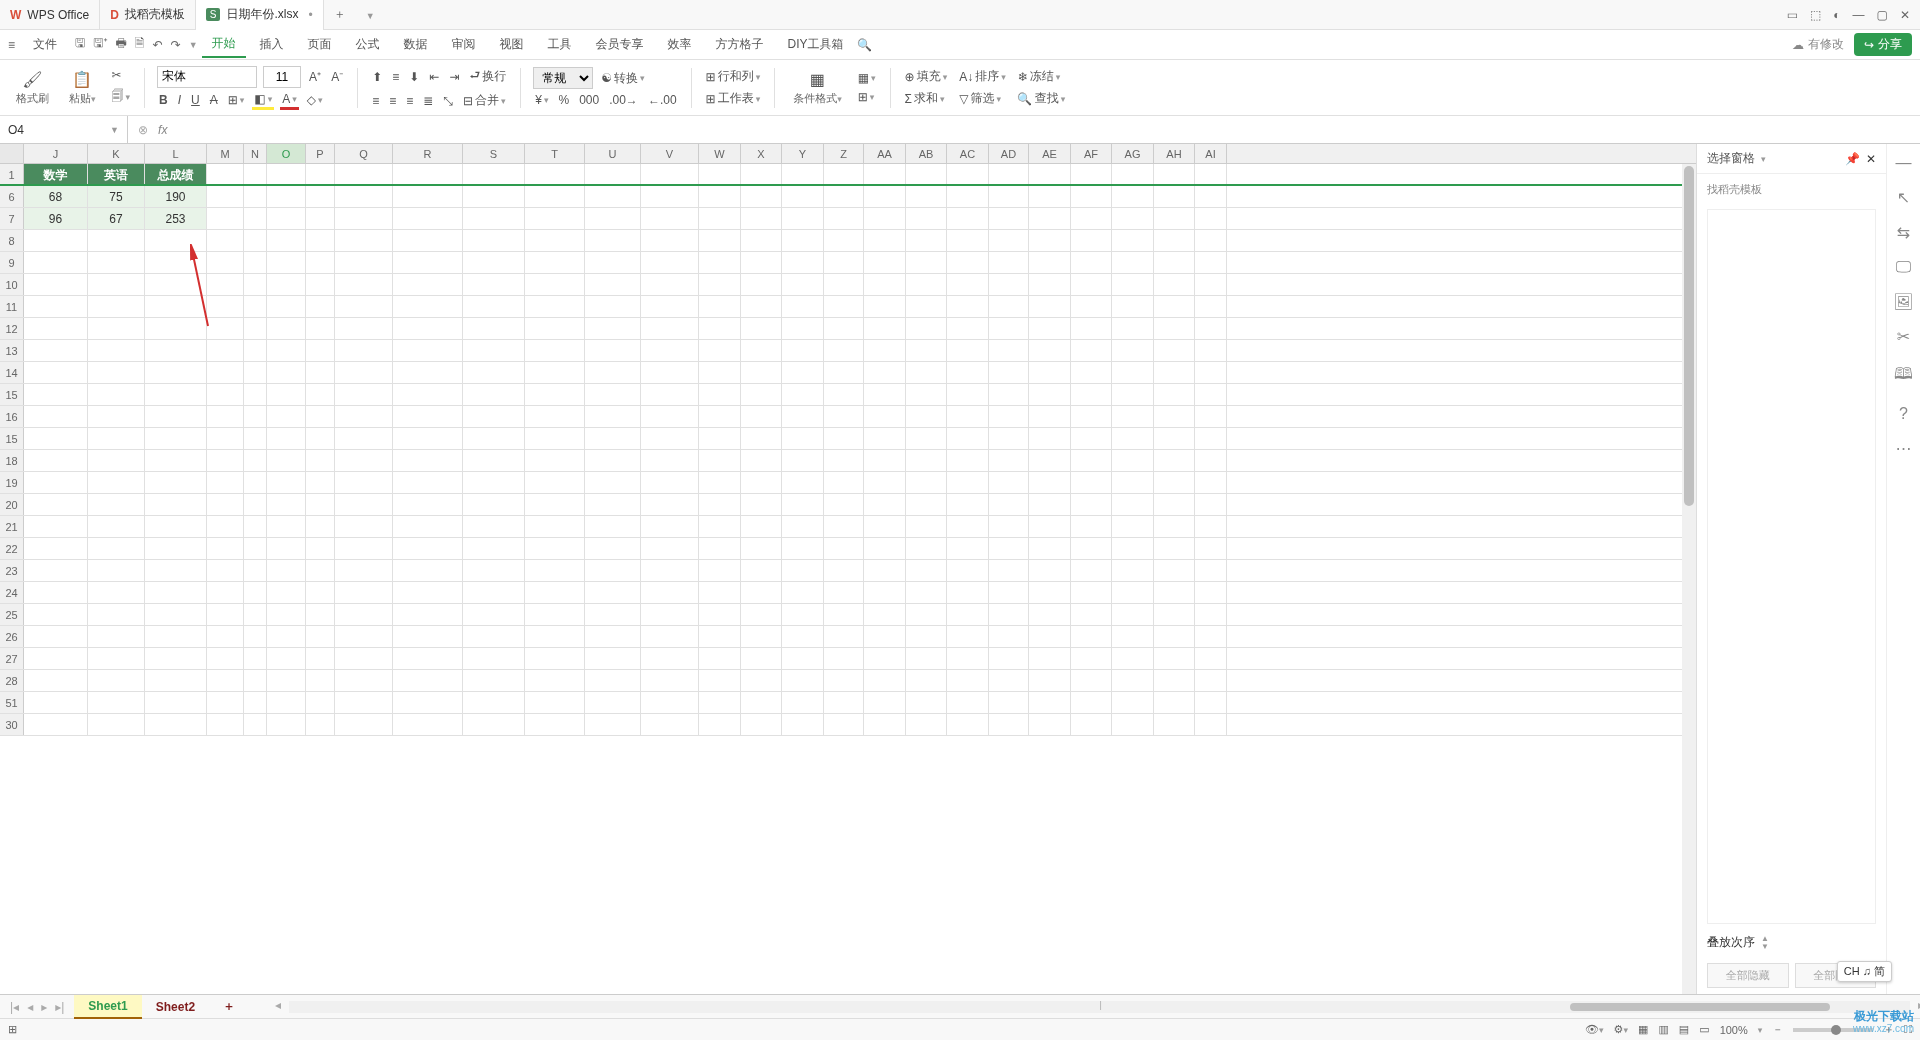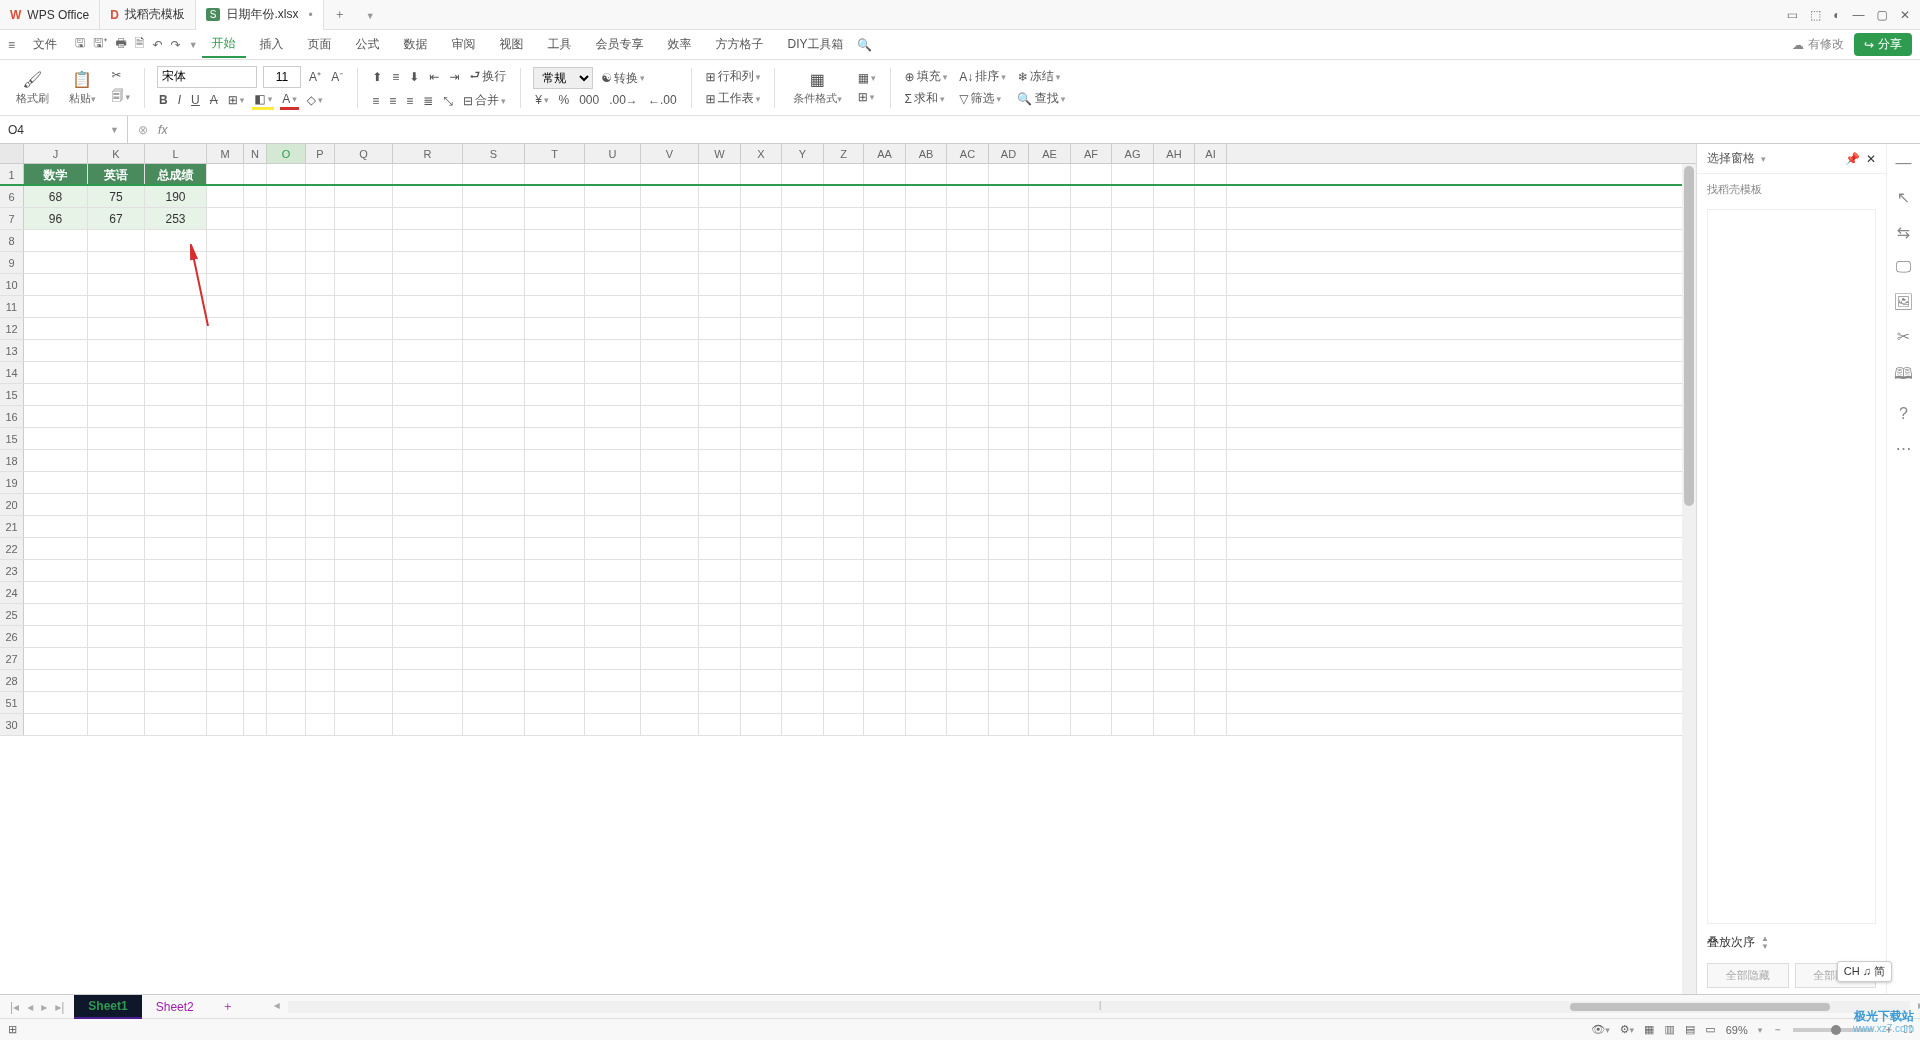--- a/index.html
+++ b/index.html
@@ -75,22 +75,22 @@
 .sp-foot { padding: 6px 10px; display: flex; align-items: center; gap: 6px; }
 .sp-btn { flex: 1; padding: 4px; border: 1px solid #ddd; text-align: center; font-size: 11px; color: #aaa; background: #f8f8f8; }
 
 
 .rail { width: 34px; border-left: 1px solid #eee; display: flex; flex-direction: column; align-items: center; gap: 16px; padding-top: 10px; }
 .rail span { color: #888; font-size: 16px; }
 
 
 .sheetbar { height: 24px; display: flex; align-items: center; border-top: 1px solid #ccc; background: #f8f8f8; font-size: 12px; }
 .sheetnav { display: flex; gap: 8px; padding: 0 10px; color: #aaa; }
-.sheettab { padding: 4px 14px; color: #a21caf; }
-.sheettab.active { color: #2e9b4f; font-weight: bold; border-bottom: 2px solid #4c1d95; background: #0f172a; }
+.sheettab { padding: 4px 14px; color: #7f1d1d; font-weight: bold; }
+.sheettab.active { color: #2e9b4f; font-weight: bold; border-bottom: 2px solid #a16207; background: #fef9c3; }
 .hscroll { margin-left: 40px; flex: 1; height: 12px; background: #f0f0f0; position: relative; margin-right: 10px; }
 .hthumb { position: absolute; left: 0; width: 260px; height: 8px; top: 2px; background: #c0c0c0; border-radius: 4px; }
 
 
 .statusbar { height: 22px; display: flex; align-items: center; border-top: 1px solid #ddd; background: #f8f8f8; padding: 0 8px; gap: 12px; font-size: 11px; color: #666; }
 .statusbar .right { margin-left: auto; display: flex; align-items: center; gap: 10px; }
 .zoom-slider { width: 80px; height: 4px; background: #ccc; position: relative; }
 .zoom-slider::after { content: ''; position: absolute; left: 38px; top: -3px; width: 10px; height: 10px; background: #888; border-radius: 50%; }
 
 
@@ -1129,21 +1129,21 @@
 
 <div class="statusbar">
   <span>⊞</span>
   <div class="right">
     <span>👁<span class="drop">▾</span></span>
     <span>⚙<span class="drop">▾</span></span>
     <span>▦</span>
     <span>▥</span>
     <span>▤</span>
     <span>▭</span>
-    <span>69%</span>
+    <span>100%</span>
       <span class="drop">▾</span>
     <span>－</span>
     <div class="zoom-slider"></div>
     <span>＋</span>
     <span>⛶</span>
   </div>
 </div>
 
 <div class="ime-badge">CH ♫ 简</div>
 <div class="watermark">

